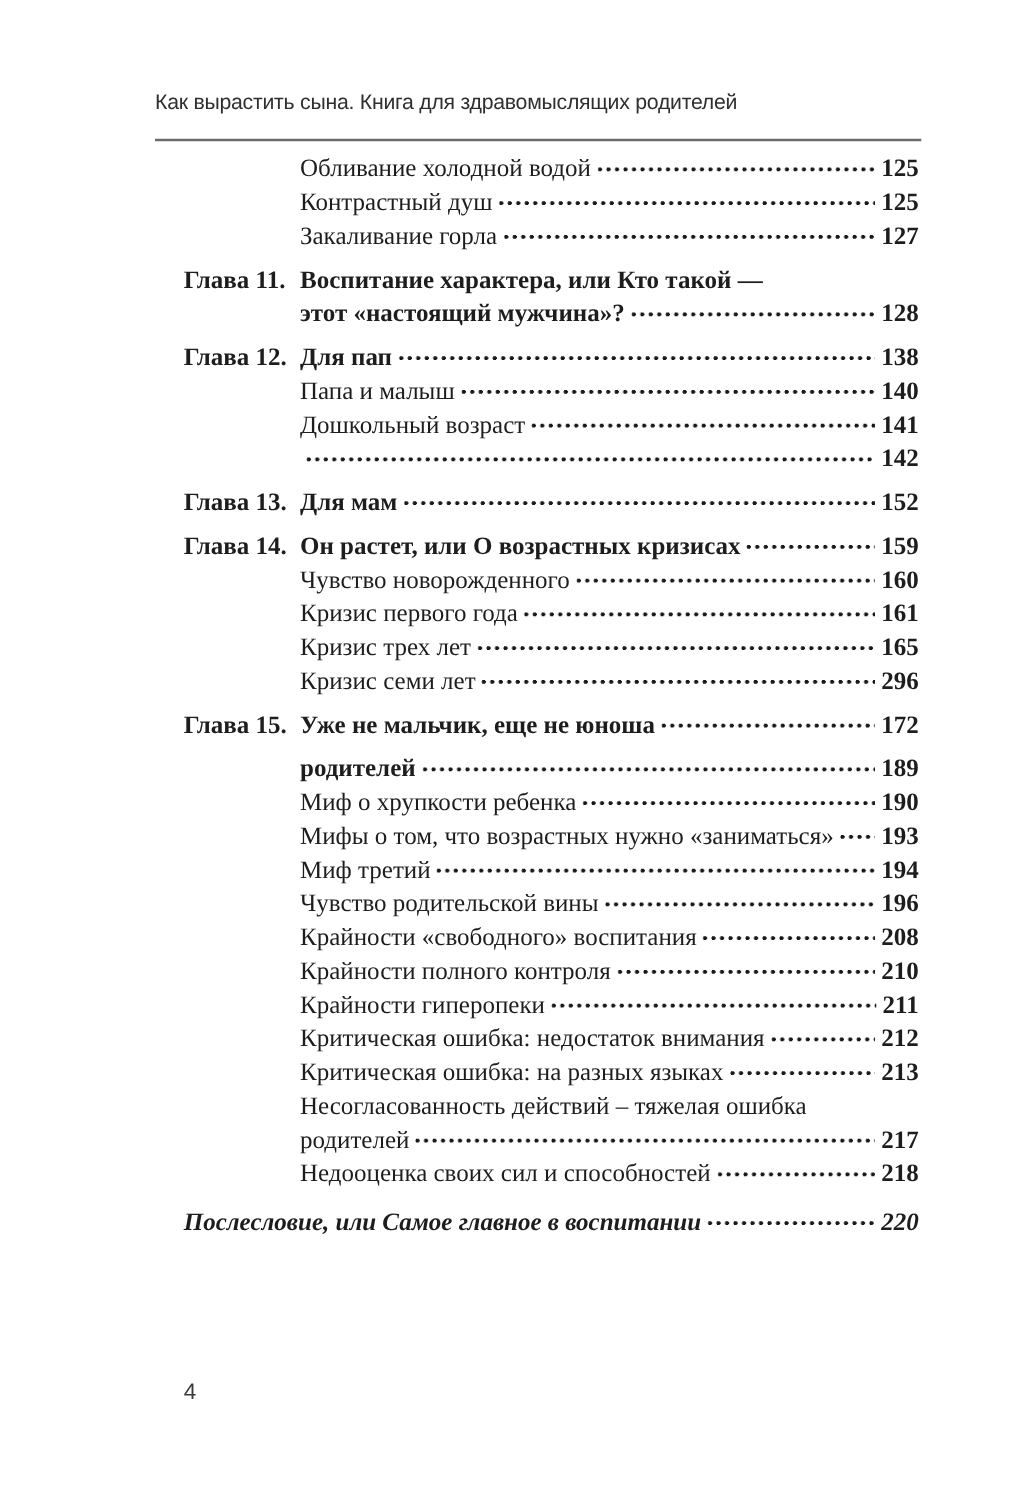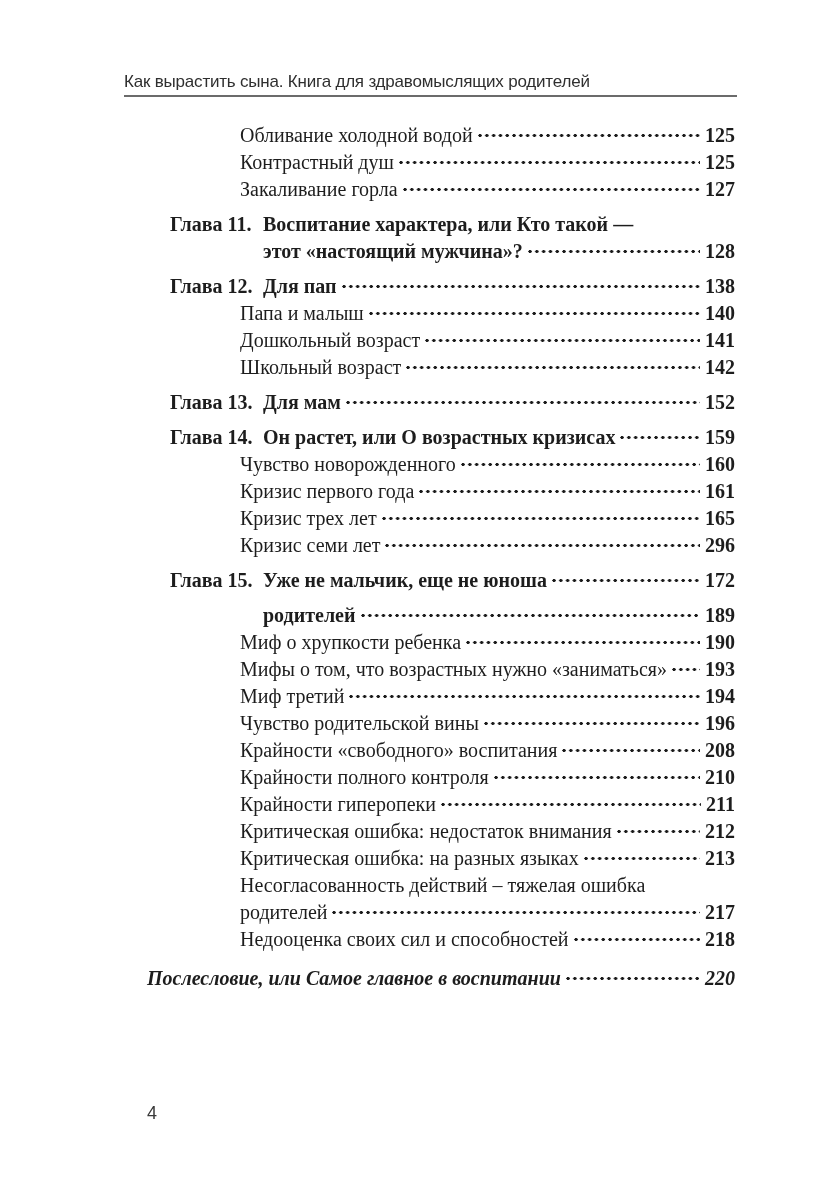--- a/index.html
+++ b/index.html
@@ -11,38 +11,38 @@
     overflow: hidden;
     font-family: "Liberation Serif", serif;
     color: #1d1d1d;
   }
   
   .running-header {
     position: absolute;
     left: 124px;
     top: 72px;
     width: 613px;
-    padding-bottom: 3px;
+    padding-bottom: 19px;
     border-bottom: 2px solid #6b6b6b;
     font-family: "Liberation Sans", sans-serif;
     font-size: 17px;
     letter-spacing: -0.2px;
     color: #2f2f2f;
     white-space: nowrap;
   }
   
   .toc {
     position: absolute;
     left: 147px;
     top: 122px;
     width: 588px;
     font-size: 20px;
   }
   .entry { margin: 0; }
-  .entry.chapter   { font-weight: 700; margin-top: 8px; margin-left: 23px; }
+  .entry.chapter   { font-weight: 700; margin-top: 8px; }
   .entry.afterword { font-weight: 700; margin-top: 12px; font-style: italic; }
   .line {
     display: flex;
     align-items: center;
     line-height: 27px;
     white-space: nowrap;
   }
   .col-label { flex: 0 0 93px; }
   .title { flex: 0 0 auto; }
   .dots {
@@ -132,21 +132,20 @@
         <div class="line">
           <span class="col-label"></span>
           <span class="title">Дошкольный возраст</span>
           <span class="dots"></span>
           <span class="pageno">141</span>
         </div>
       </div>
       <div class="entry sub">
         <div class="line">
           <span class="col-label"></span>
-          <span class="title">Школьный возраст</span>
           <span class="dots"></span>
           <span class="pageno">142</span>
         </div>
       </div>
       <div class="entry chapter">
         <div class="line">
           <span class="col-label">Глава 13.</span>
           <span class="title">Для мам</span>
           <span class="dots"></span>
           <span class="pageno">152</span>

